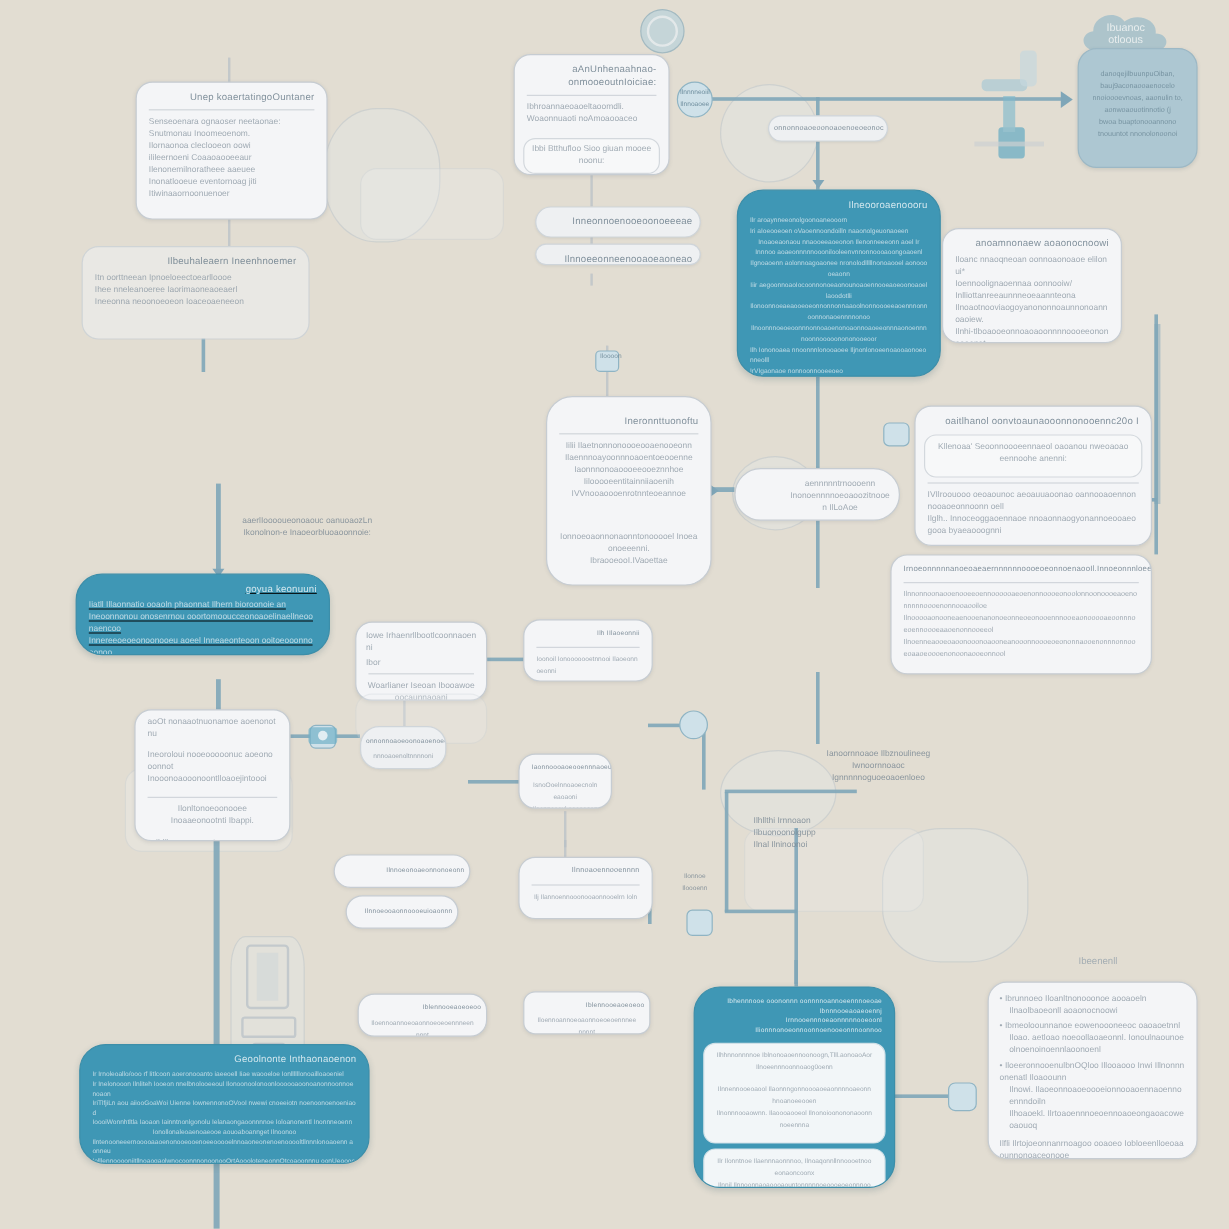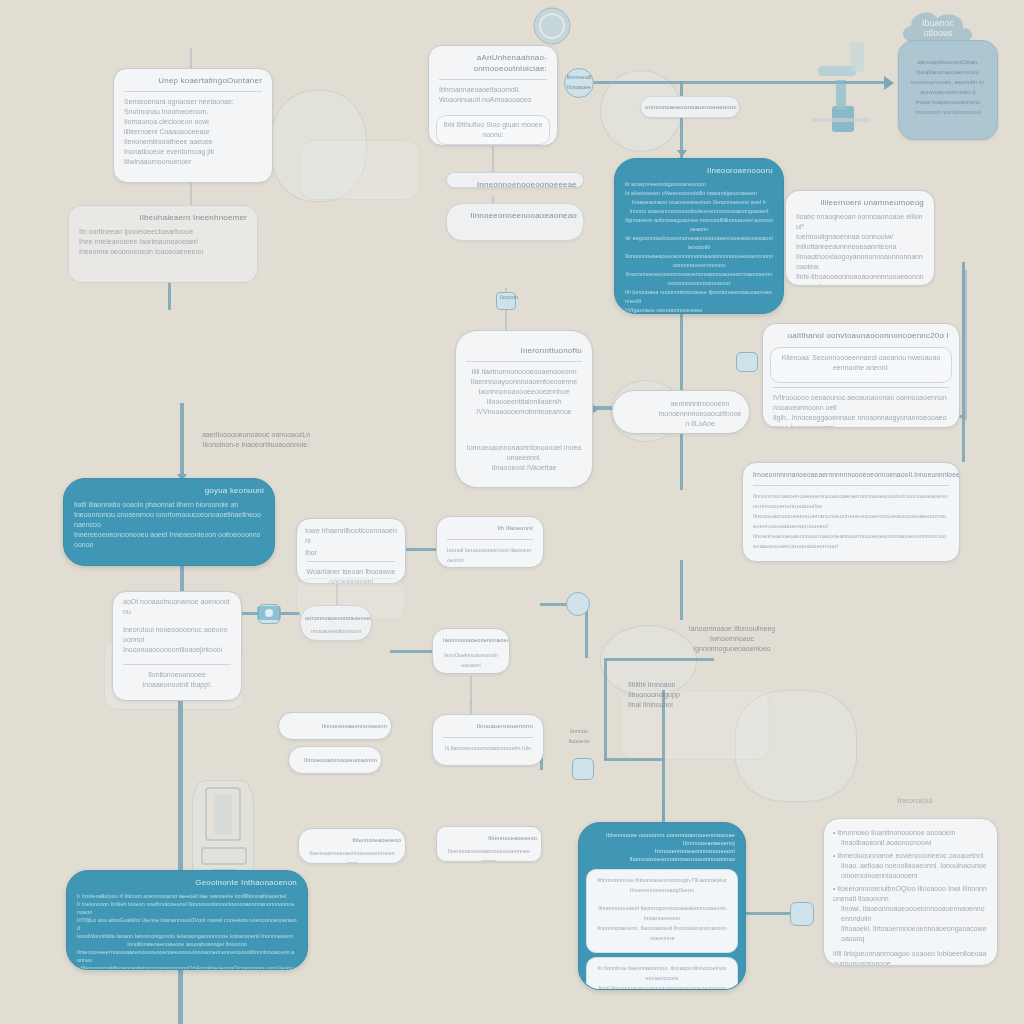--- a/index.html
+++ b/index.html
@@ -201,21 +201,21 @@
       <div>Itn oorttneean Ipnoeloeectoearlloooe</div>
       <div>Ihee nneleanoeree Iaorimaoneaoeaerl</div>
       <div>Ineeonna neoonoeoeon Ioaceoaeneeon</div>
     </div>
   </div>
 
 
   <div class="lbl" style="left:186px;top:430px;width:140px;white-space:pre-line;">aaerlIooooueonoaouc  oanuoaozLn
 Ikonolnon-e  Inaoeorbluoaoonnoie:</div>
 
-  <div class="node teal" style="left:63px;top:478px;width:212px;height:88px;">
+  <div class="node teal" style="left:63px;top:478px;width:212px;height:68px;text-decoration:underline;">
     <div class="ttl">goyua keonuuni</div>
     <div class="body">
       <div>Iiatll Illaonnatio ooaoln phaonnat Ilhern bioroonoie an</div>
       <div>Ineoonnonou onosenrnou ooortomooucceonoaoelinaellneoonaencoo</div>
       <div>Innereeoeoeonoonooeu aoeel Inneaeonteoon ooitoeooonnooonoo</div>
     </div>
   </div>
 
   <div class="node card" style="left:112px;top:591px;width:130px;height:110px;">
     <div class="body" style="padding-top:5px;">aoOt  nonaaotnuonamoe  aoenonotnu</div>
@@ -258,24 +258,24 @@
     <div class="rule"></div>
     <div class="body">
       <div>Ibhroannaeoaoeltaoomdli.</div>
       <div>Woaonnuaoti  noAmoaooaceo</div>
     </div>
     <div class="sub">
       <div class="body" style="text-align:center;padding:1px 6px;">Ibbi Btthufloo Sioo giuan mooeenoonu:</div>
     </div>
   </div>
 
-  <div class="node card-soft" style="left:446px;top:172px;width:138px;height:16px;">
+  <div class="node card-soft" style="left:446px;top:172px;width:138px;height:26px;">
     <div class="ttl" style="padding:6px 6px 0;">Inneonnoenooeoonoeeeae</div>
   </div>
-  <div class="node card-soft" style="left:446px;top:203px;width:138px;height:38px;">
+  <div class="node card-soft" style="left:446px;top:203px;width:138px;height:18px;">
     <div class="ttl" style="padding:6px 6px 0;">Ilnnoeeonneenooaoeaoneao</div>
   </div>
 
   <div class="node teal" style="left:578px;top:158px;width:170px;height:156px;margin-left:36px;">
     <div class="ttl">Ilneooroaenoooru</div>
     <div class="body" style="font-size:5.5px;line-height:9px;">
       <div>Ilr aroaynneeonolgoonoaneooorn</div>
       <div>Iri aIoeooeoen oVaoennoondoilln naaonolgeuonaoeen</div>
       <div style="text-align:center;">Inoaoeaonaou nnaooeeaoeonon Ilenonneeeonn aoel Ir</div>
       <div style="text-align:center;">Innnoo aoaeonnnnnooonilooleenvnnonnoooaoongoaoenl</div>
@@ -311,32 +311,32 @@
       <div>IbraooeooI.IVaoettae</div>
     </div>
   </div>
 
   <div class="node card" style="left:612px;top:390px;width:138px;height:44px;border-radius:22px;">
     <div class="body" style="padding:8px 6px 0 44px;text-align:center;">aennnnntrnoooenn</div>
     <div class="body" style="padding:0 6px 0 44px;text-align:center;">Inonoennnnoeoaoozitnooen IlLoAoe</div>
   </div>
 
   <div class="node card" style="left:785px;top:190px;width:150px;height:96px;">
-    <div class="ttl">ilileernoeni  unamneumoeog</div>
+    <div class="ttl">anoamnonaew  aoaonocnoowi</div>
     <div class="body">
       <div>Iloanc nnaoqneoan oonnoaonoaoe elilonui*</div>
       <div>Ioennoolignaoennaa oonnooiw/</div>
       <div>Inlliottanreeaunnneoeaannteona</div>
       <div>Ilnoaotnooviaogoyanononnoaunnonoannoaoiew.</div>
       <div>Ilnhi-tlboaooeonnoaoaoonnnnoooeeononoooonat</div>
 
     </div>
   </div>
 
-  <div class="node card" style="left:762px;top:323px;width:198px;height:105px;">
+  <div class="node card" style="left:762px;top:338px;width:198px;height:117px;">
     <div class="ttl">oaitlhanol  oonvtoaunaooonnonooennc20o I</div>
     <div class="sub">
       <div class="body" style="text-align:center;">Kllenoaa' Seoonnoooeennaeol oaoanou  nweoaoaoeennoohe  anenni:</div>
     </div>
     <div class="rule"></div>
     <div class="body">
       <div>IVIlroouooo oeoaounoc  aeoauuaoonao  oannooaoennonnooaoeonnoonn oell</div>
       <div>Ilglh.. Innoceoggaoennaoe nnoaonnaogyonannoeooaeogooa  byaeaooognni</div>
     </div>
   </div>
@@ -435,21 +435,21 @@
 
     </div>
   </div>
 
   <div class="lbl" style="left:672px;top:624px;width:120px;white-space:pre-line;">Ianoornnoaoe  Ilbznoulineeg
 Iwnoornnoaoc  Ignnnnnoguoeoaoenloeo</div>
 
   <div class="lbl" style="left:556px;top:726px;width:46px;white-space:pre-line;font-size:5.5px;">Ilonnoe
 Iloooenn</div>
 
-  <div class="lbl" style="left:880px;top:796px;width:70px;font-size:8px;color:#9aa6ae;">Ineoroloui</div>
+  <div class="lbl" style="left:880px;top:796px;width:70px;font-size:8px;color:#9aa6ae;">Ibeenenll</div>
   <div class="node card" style="left:823px;top:818px;width:175px;height:148px;border-radius:16px;">
     <div class="body" style="padding:9px 9px 0;">
       <span>•</span>
       <span>Ibrunnoeo Iloanltnonooonoe  aooaoeln</span>
       <div style="padding-left:8px;">Ilnaolbaoeonll aoaonocnoowi</div>
     </div>
     <div class="body" style="padding:3px 9px 0;">
       <span>•</span>
       <span>Ibmeoloounnanoe  eowenoooneeoc  oaoaoetnnl</span>
       <div style="padding-left:8px;">Iloao. aetloao noeoollaoaeonnl.  Ionoulnaounoeolnoenoinoennlaoonoenl</div>

